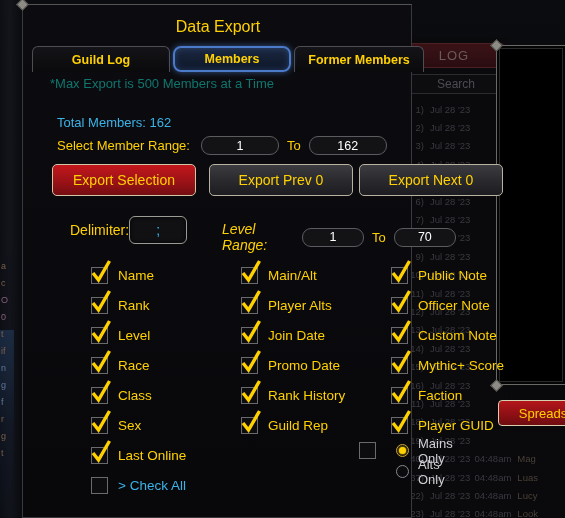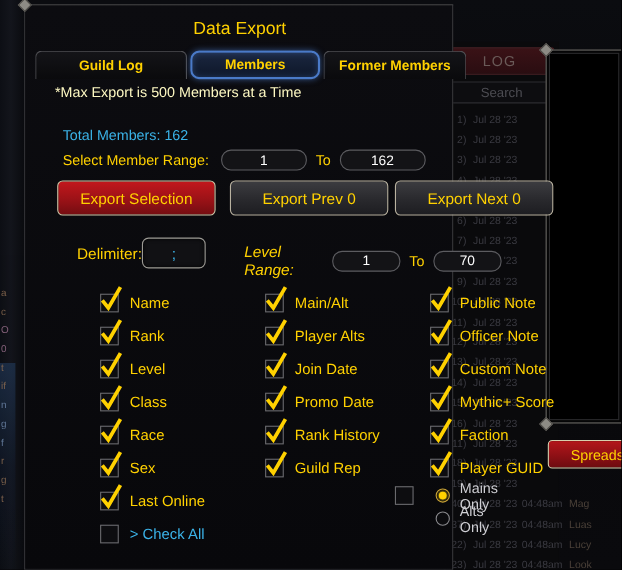--- a/index.html
+++ b/index.html
@@ -166,21 +166,21 @@
   .tab.selected {
     background: linear-gradient(180deg,#1b2740,#0e1729);
     border: 2px solid #4a7ac8;
     border-radius: 8px;
     box-shadow: 0 0 6px rgba(74,122,200,.65), inset 0 0 6px rgba(74,122,200,.35);
     z-index: 3;
   }
 
   .warning {
     position: absolute; left: 27px; top: 71px;
-    color: #fef9c3; font-size: 13px;
+    color: #0f766e; font-size: 13px;
   }
 
   .total-members {
     position: absolute; left: 34px; top: 110px;
     color: #3bb3e8; font-size: 13px;
   }
 
   .row-range { position: absolute; left: 34px; top: 131px; display: flex; align-items: center; }
   .row-range .lbl { color:#ffd100; font-size:13px; margin-right:11px; }
   .row-range .to { color:#ffd100; font-size:13px; margin: 0 8px; }
@@ -540,29 +540,29 @@
               </svg>
             </div>
             <span class="cb-label">Level</span>
           </div>
           <div class="cb-item">
             <div class="checkbox">
               <svg width="22" height="24" viewBox="0 0 22 24" class="checkmark-svg">
                 <path d="M3 14 L8.5 21 L19.5 2" stroke="#ffd100" stroke-width="3.4" fill="none" stroke-linecap="butt" stroke-linejoin="miter"></path>
               </svg>
             </div>
+            <span class="cb-label">Race</span>
+          </div>
+          <div class="cb-item">
+            <div class="checkbox">
+              <svg width="22" height="24" viewBox="0 0 22 24" class="checkmark-svg">
+                <path d="M3 14 L8.5 21 L19.5 2" stroke="#ffd100" stroke-width="3.4" fill="none" stroke-linecap="butt" stroke-linejoin="miter"></path>
+              </svg>
+            </div>
             <span class="cb-label">Class</span>
-          </div>
-          <div class="cb-item">
-            <div class="checkbox">
-              <svg width="22" height="24" viewBox="0 0 22 24" class="checkmark-svg">
-                <path d="M3 14 L8.5 21 L19.5 2" stroke="#ffd100" stroke-width="3.4" fill="none" stroke-linecap="butt" stroke-linejoin="miter"></path>
-              </svg>
-            </div>
-            <span class="cb-label">Race</span>
           </div>
           <div class="cb-item">
             <div class="checkbox">
               <svg width="22" height="24" viewBox="0 0 22 24" class="checkmark-svg">
                 <path d="M3 14 L8.5 21 L19.5 2" stroke="#ffd100" stroke-width="3.4" fill="none" stroke-linecap="butt" stroke-linejoin="miter"></path>
               </svg>
             </div>
             <span class="cb-label">Sex</span>
           </div>
           <div class="cb-item">

